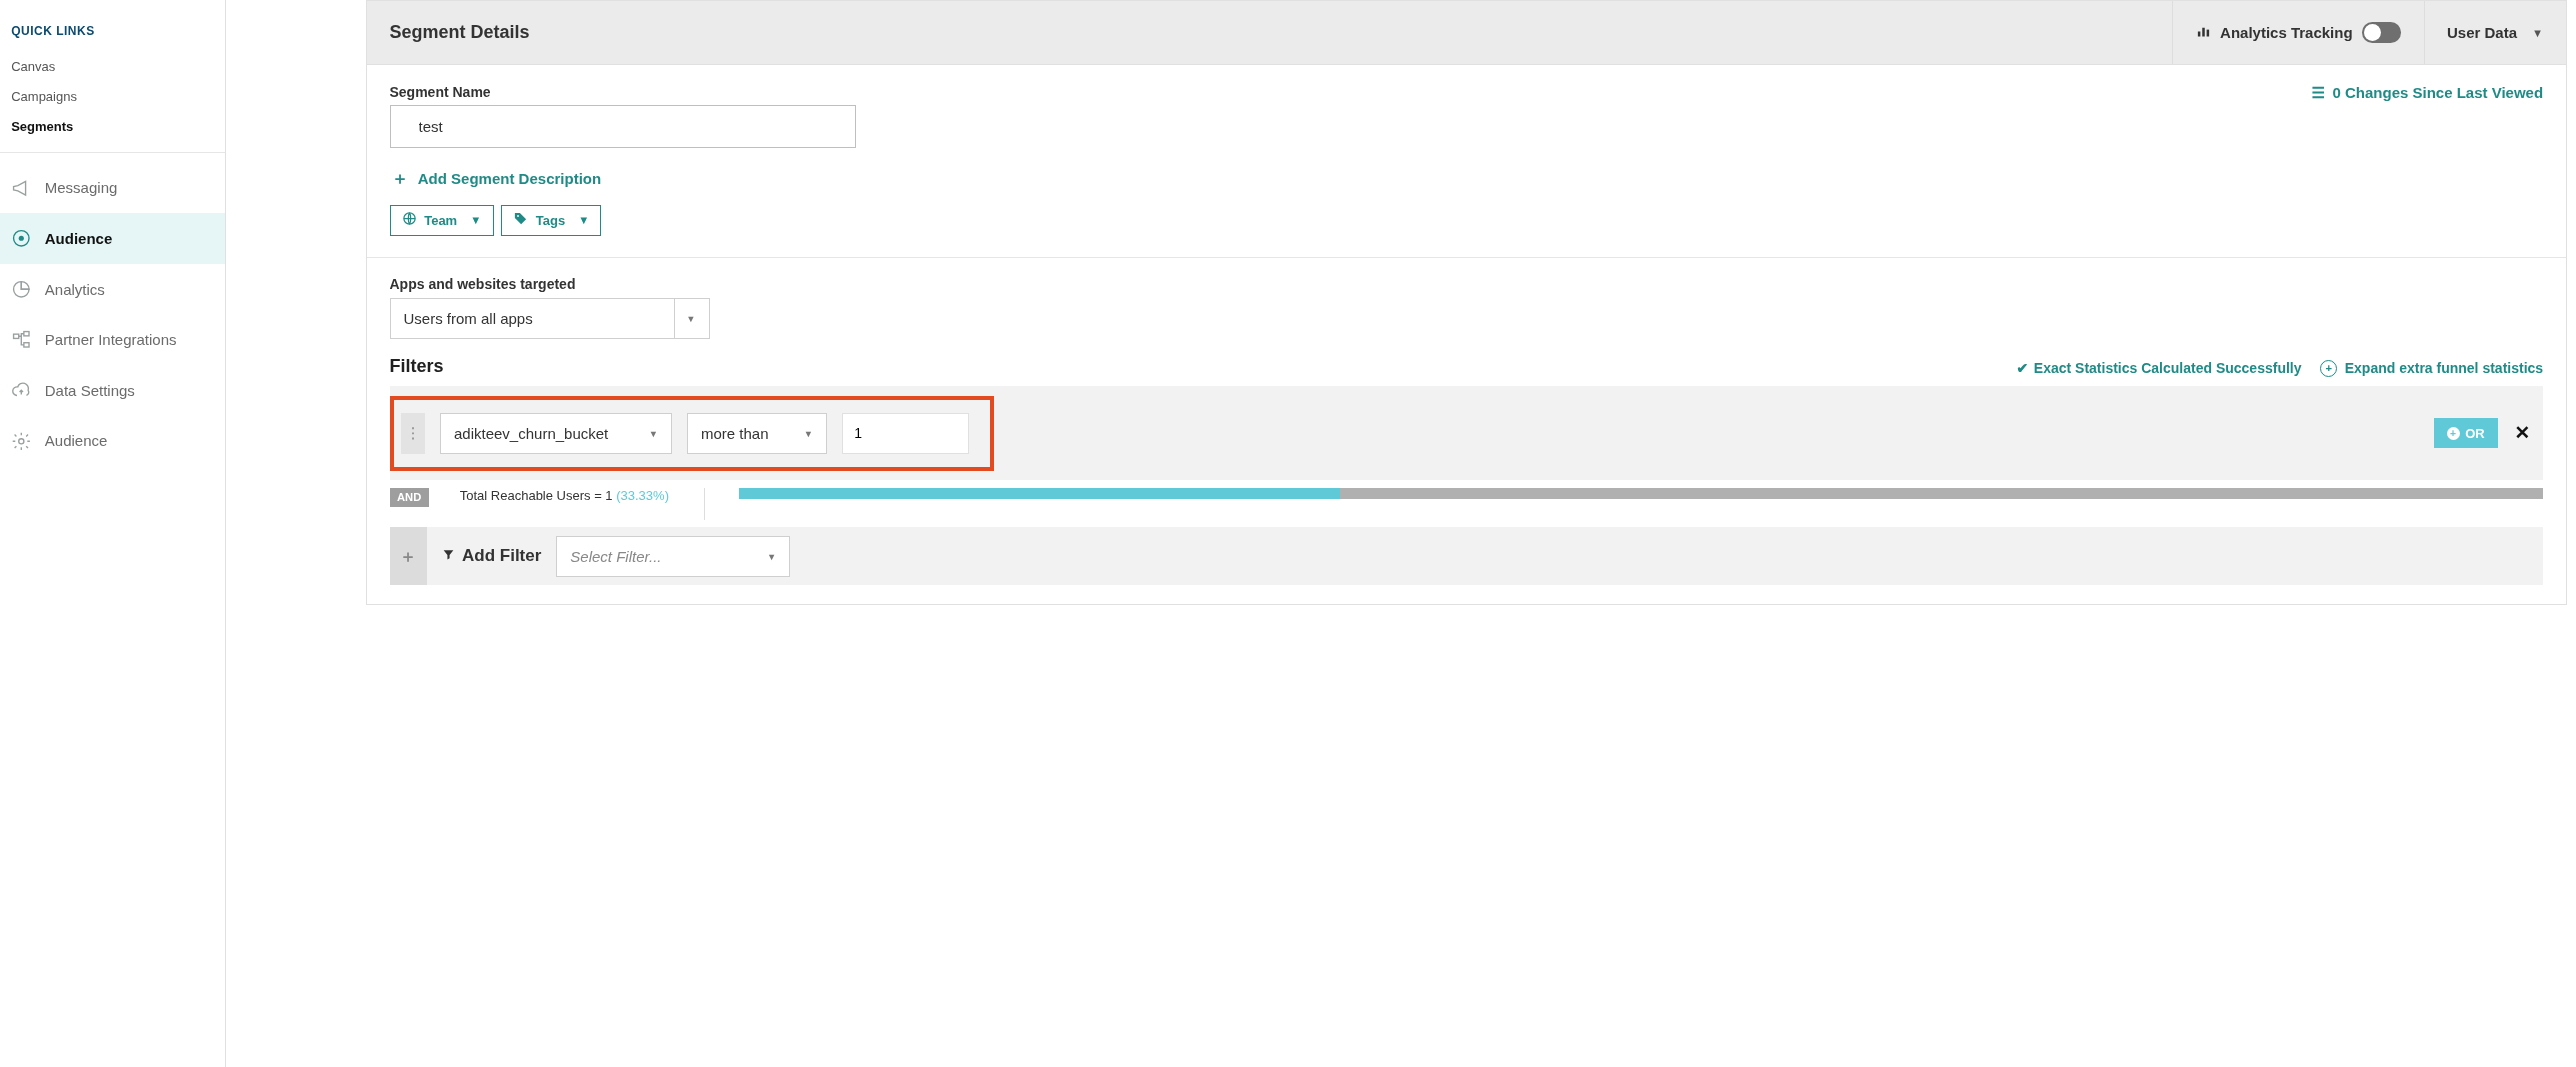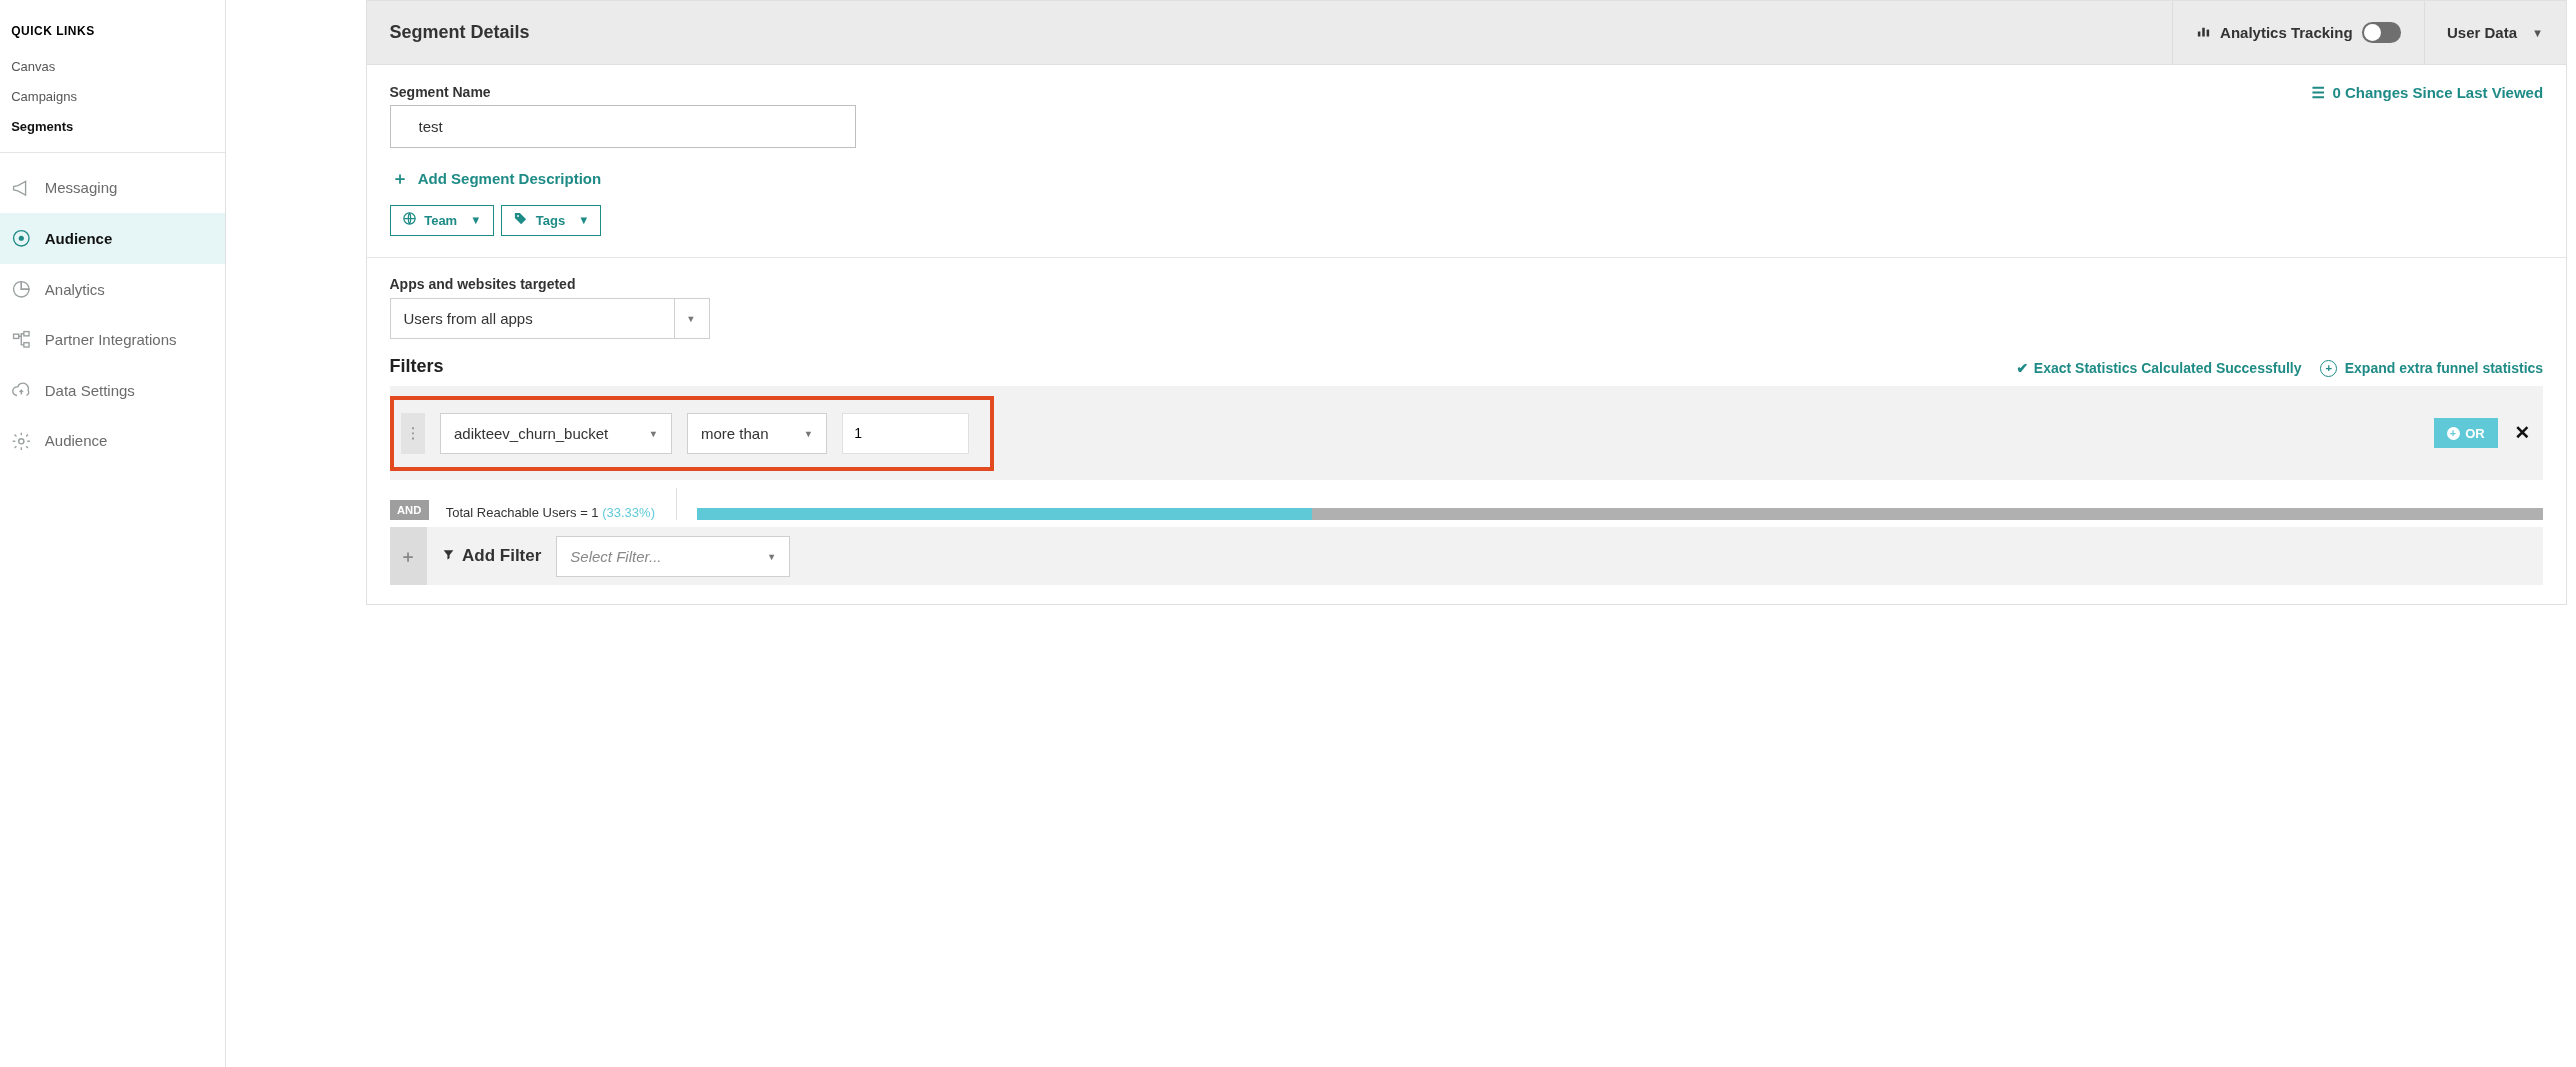--- a/index.html
+++ b/index.html
@@ -16,21 +16,21 @@
     width: 226px;
     border-right: 0.9px solid #e0e0e0;
     padding-top: 24px;
     flex-shrink: 0;
     background: #fff;
   }
   .ql-heading {
     font-size: 12px;
     font-weight: 700;
     letter-spacing: 0.5px;
-    color: #000000;
+    color: #0c4a6e;
     padding: 0 11.2px 13px 11.2px;
   }
   .ql-item {
     padding: 7.5px 11.2px;
     font-size: 13px;
     color: #555;
     cursor: pointer;
   }
   .ql-item.active { font-weight: 700; color: #111; }
   .ql-divider { border-top: 0.9px solid #e6e6e6; margin: 11.2px 0 9.4px 0; }
@@ -220,22 +220,22 @@
   .or-btn .plus-circle {
     width: 13px; height: 13px; border-radius: 50%; background: #fff; color: #5fc9d8;
     display: inline-flex; align-items: center; justify-content: center; font-size: 10.3px; font-weight: 900;
   }
   .x-btn {
     font-size: 18.7px; font-weight: 900; color: #111; margin-left: 5.6px; cursor: pointer;
     background: none; border: none;
   }
 
   .and-row {
-    display: flex; align-items: flex-end;
-    gap: 17px; margin: 7.5px 0;
+    display: flex; align-items: flex-start;
+    gap: 31px; margin: 7.5px 0;
   }
   .and-badge {
     background: #9e9e9e; color: #fff; font-weight: 700;
     font-size: 11.2px; padding: 3.7px 7.5px;
   }
   .reach-text { font-size: 13px; color: #333; }
   .reach-text .pct { color: #5fc9d8; }
   .reach-sep { width: 0.9px; height: 32px; background: #ddd; margin: 0 3.7px; }
   .reach-bar {
     flex: 1; height: 11.2px; background: #b0b0b0; position: relative;

